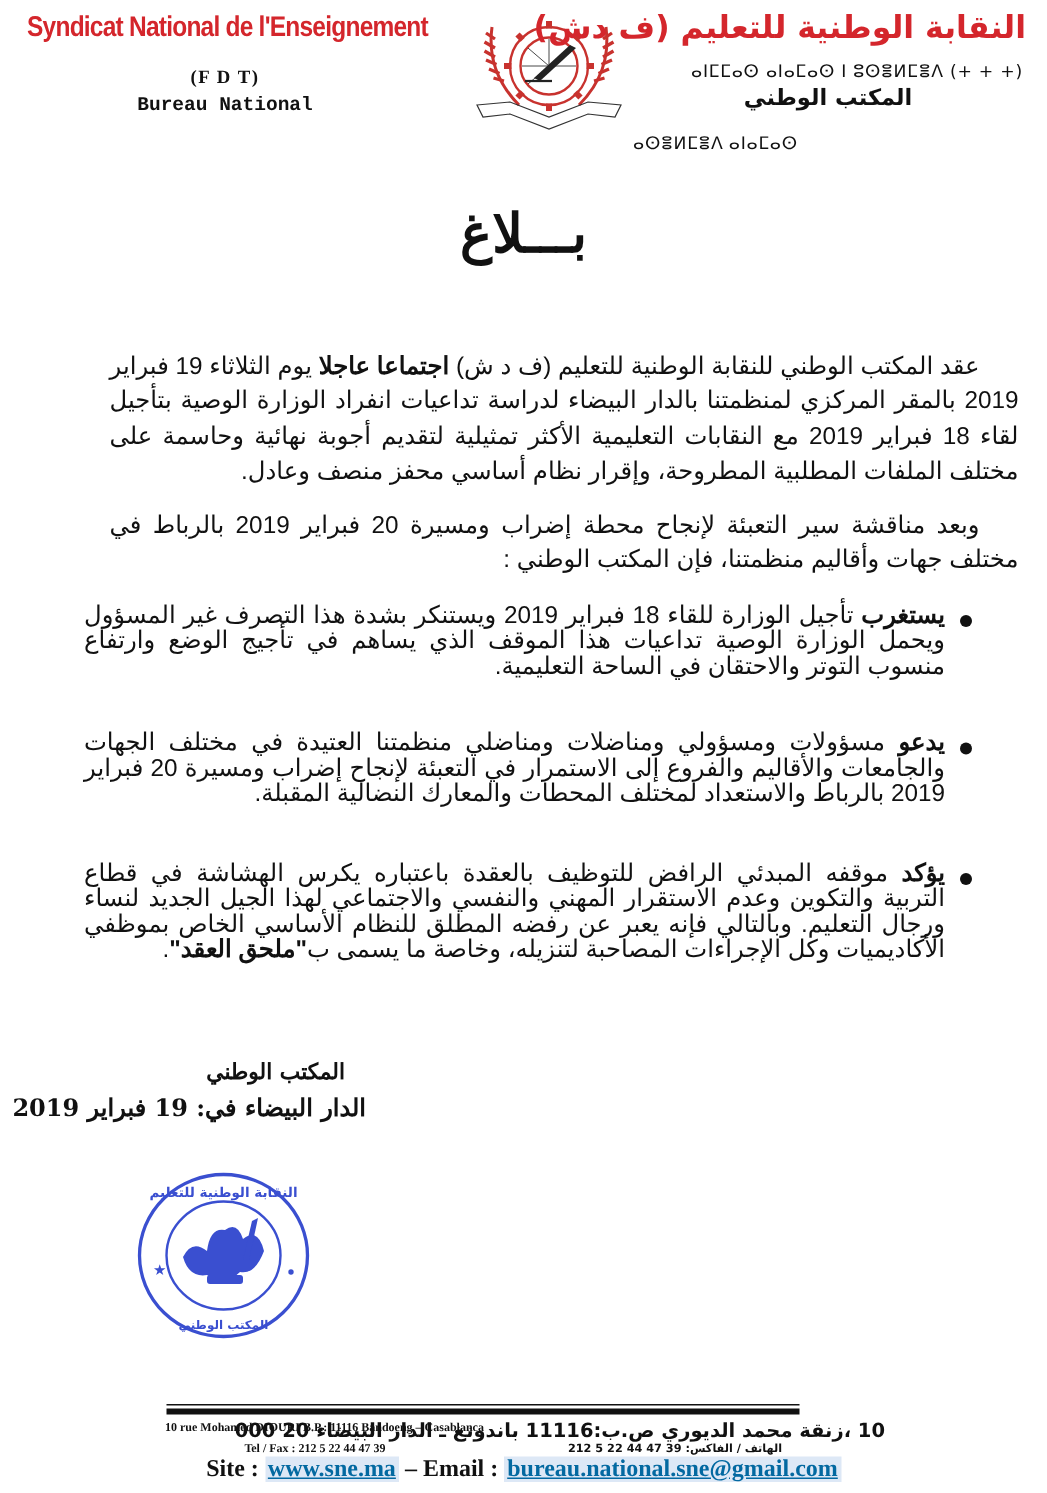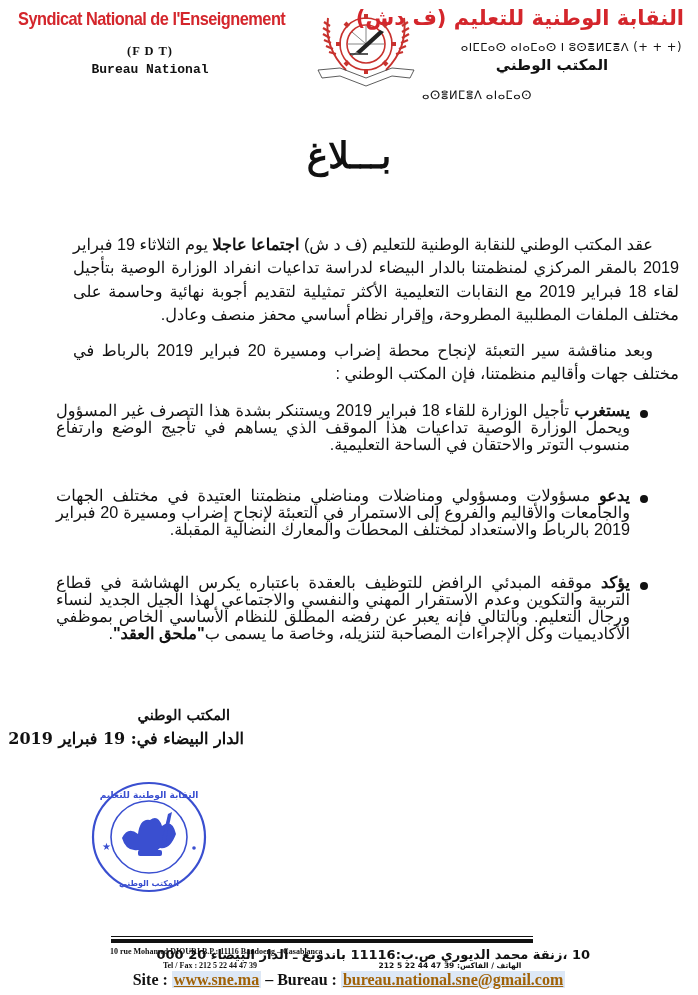--- a/index.html
+++ b/index.html
@@ -44,21 +44,21 @@
     .stamp { left: 88px; top: 778px; width: 122px; height: 118px; }
 
     
     .rule-thin { left: 111px; top: 936px; width: 422px; height: 1px; background: #111; }
     .rule-thick { left: 111px; top: 939px; width: 422px; height: 4px; background: #111; }
     .foot-l1 { left: 110px; top: 947px; width: 200px; text-align: left; font-size: 8px; font-weight: bold; white-space: nowrap; }
     .foot-l2 { left: 110px; top: 961px; width: 200px; text-align: center; font-size: 8px; font-weight: bold; white-space: nowrap; }
     .foot-r1 { left: 365px; top: 947px; width: 225px; text-align: right; direction: rtl; font-family: "DejaVu Sans", sans-serif; font-size: 13px; font-weight: bold; white-space: nowrap; }
     .foot-r2 { left: 365px; top: 961px; width: 170px; text-align: center; direction: rtl; font-family: "DejaVu Sans", sans-serif; font-size: 7.5px; font-weight: bold; white-space: nowrap; }
     .foot-contact { left: 0; width: 698px; top: 971px; text-align: center; font-weight: bold; font-size: 16px; white-space: nowrap; }
-    .foot-contact a { color: #a16207; text-decoration: underline; background: #dde8f6; padding: 0 2px; }
+    .foot-contact a { color: #0369a1; text-decoration: underline; background: #dde8f6; padding: 0 2px; }
   </style>
 </head>
 <body>
 
 <div class="abs fr-title">Syndicat National de l'Enseignement</div>
 <div class="abs fr-sub">(F D T)</div>
 <div class="abs fr-bureau">Bureau National</div>
 
 <svg class="abs logo" viewBox="0 0 112 82">
   <g fill="none" stroke="#c8322e" stroke-width="1.6">
@@ -136,13 +136,13 @@
   <text x="14" y="72" font-size="10" fill="#3a4fd0">★</text>
   <circle cx="106" cy="70" r="1.8" fill="#3a4fd0"></circle>
 </svg>
 
 <div class="abs rule-thin"></div>
 <div class="abs rule-thick"></div>
 <div class="abs foot-l1">10 rue Mohamed DIOURI B.P.: 11116 Bandoeng – Casablanca</div>
 <div class="abs foot-l2">Tel / Fax : 212 5 22 44 47 39</div>
 <div class="abs foot-r1">10 ،زنقة محمد الديوري ص.ب:11116 باندونغ ـ الدار البيضاء 20 000</div>
 <div class="abs foot-r2">الهاتف / الفاكس: 39 47 44 22 5 212</div>
-<div class="abs foot-contact"><span>Site : </span><a>www.sne.ma</a><span> – </span><span>Bureau : </span><a>bureau.national.sne@gmail.com</a></div>
+<div class="abs foot-contact"><span>Site : </span><a>www.sne.ma</a><span> – </span><span>Email : </span><a>bureau.national.sne@gmail.com</a></div>
 
 </body></html>

